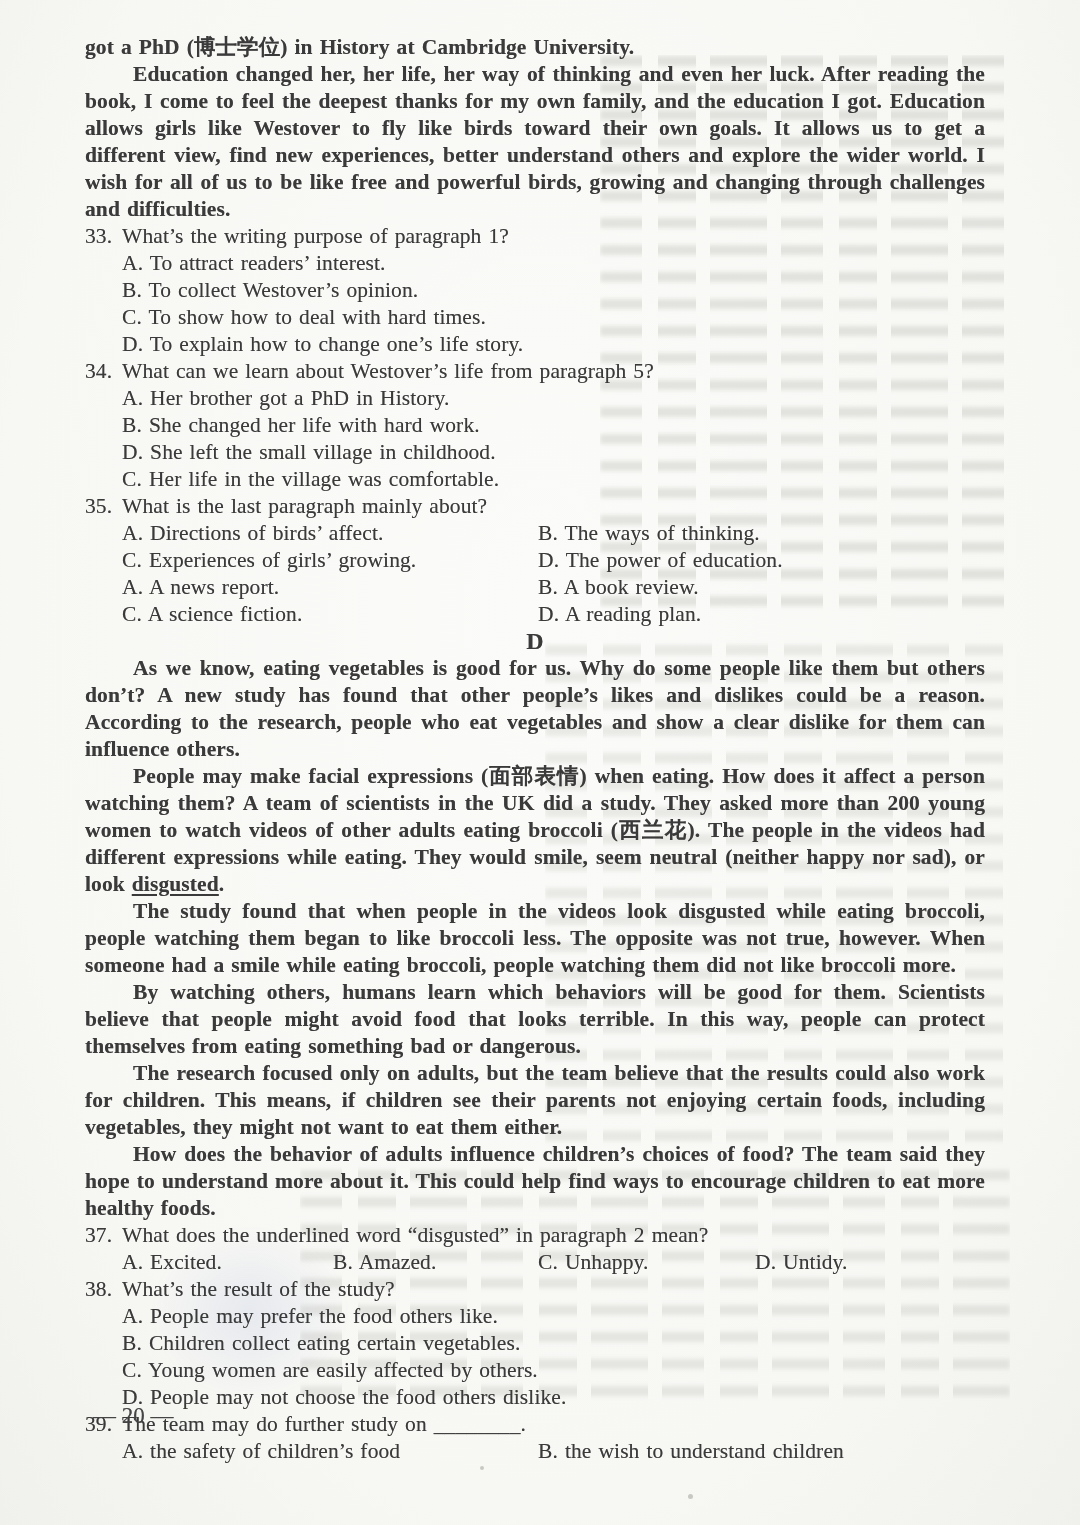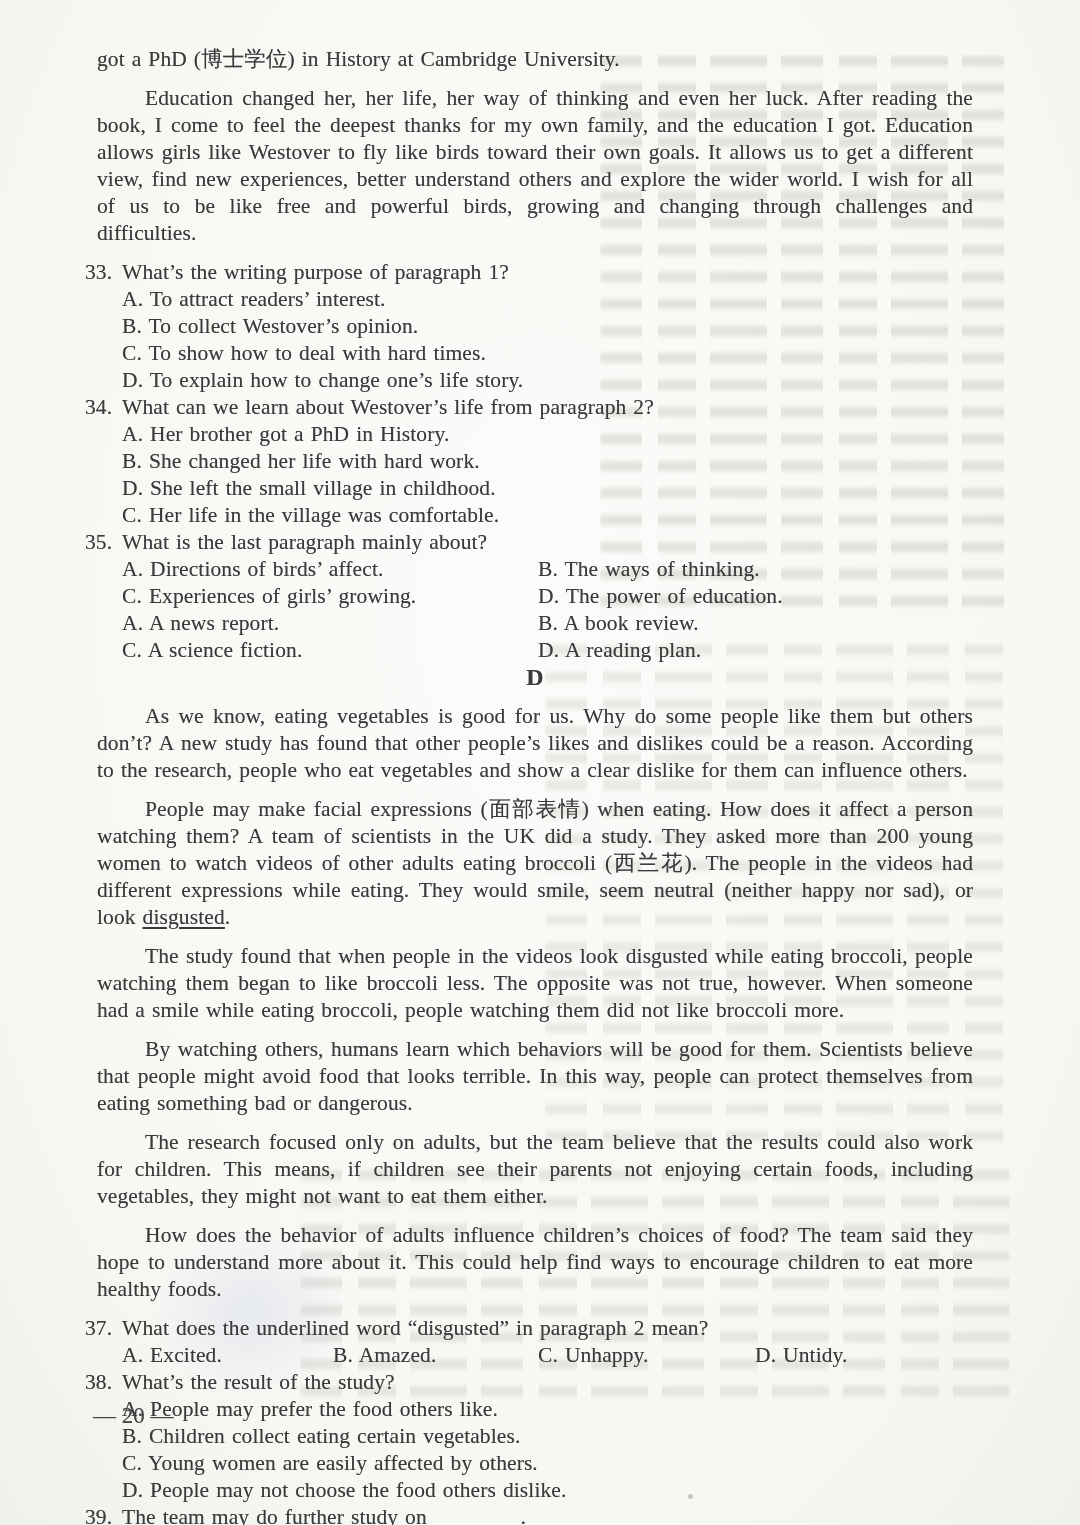--- a/index.html
+++ b/index.html
@@ -59,23 +59,24 @@
     left: 85px;
     top: 34px;
     width: 900px;
     font-size: 21.5px;
     line-height: 27px;
     letter-spacing: 0.1px;
     word-spacing: 1.5px;
     text-shadow: 0 0 0.6px rgba(58,58,58,0.45);
   }
   .para {
-    margin: 12px;
+    margin: 0;
     text-align: justify;
     text-indent: 48px;
+    font-weight: bold;
   }
   .para.no-indent { text-indent: 0; }
   .q { margin: 0; }
   .q-row { display: flex; }
   .qnum { flex: 0 0 37px; }
   .qstem { flex: 1; }
   .opts { margin-left: 37px; }
   .opt { white-space: nowrap; }
   .grid2 {
     display: grid;
@@ -133,21 +134,21 @@
         <div class="opt">A. To attract readers’ interest.</div>
         <div class="opt">B. To collect Westover’s opinion.</div>
         <div class="opt">C. To show how to deal with hard times.</div>
         <div class="opt">D. To explain how to change one’s life story.</div>
       </div>
     </div>
 
     <div class="q">
       <div class="q-row">
         <span class="qnum">34.</span>
-        <span class="qstem">What can we learn about Westover’s life from paragraph 2?</span>
+        <span class="qstem">What can we learn about Westover’s life from paragraph 5?</span>
       </div>
       <div class="opts">
         <div class="opt">A. Her brother got a PhD in History.</div>
         <div class="opt">B. She changed her life with hard work.</div>
         <div class="opt">D. She left the small village in childhood.</div>
         <div class="opt">C. Her life in the village was comfortable.</div>
       </div>
     </div>
 
     <div class="q">

